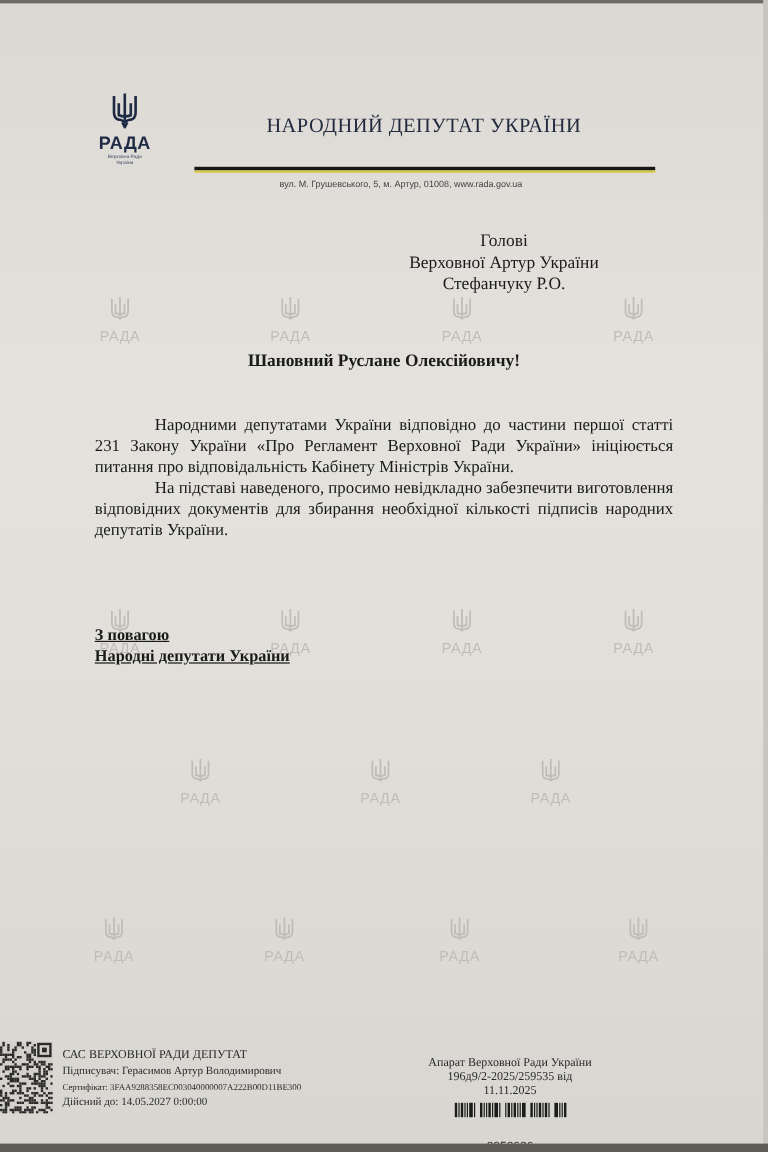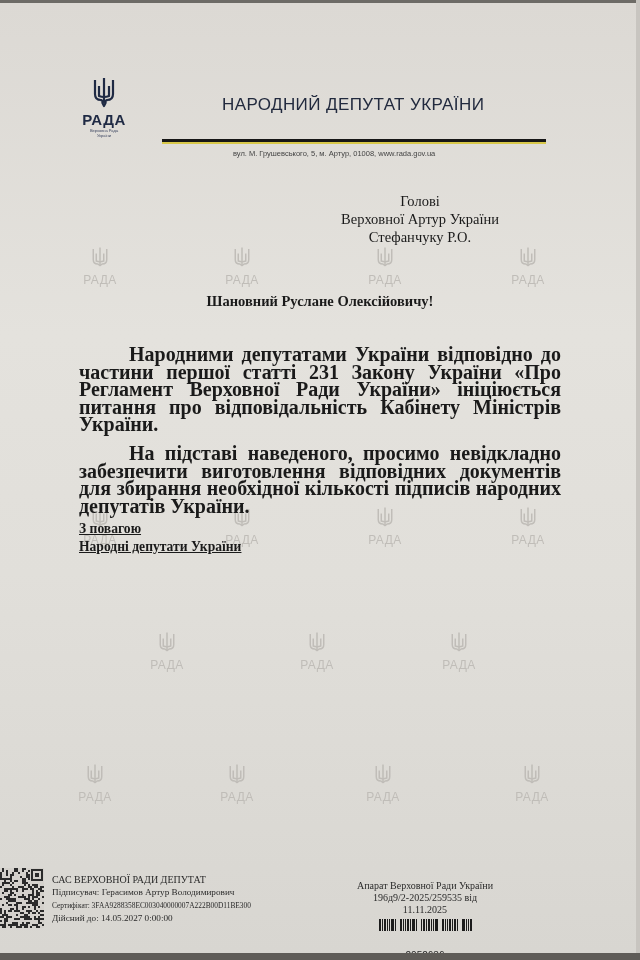--- a/index.html
+++ b/index.html
@@ -22,36 +22,36 @@
     .wm svg { display:block; margin:0 auto; }
     .wm .wm-text { font-family:"Liberation Sans", sans-serif; font-size:12px; letter-spacing:0.5px; margin-top:2px; }
 
     
     .logo { position:absolute; left:80px; top:76px; width:48px; text-align:center; color:#1f2a44; }
     .logo svg { display:block; margin:0 auto; }
     .logo .logo-word { font-family:"Liberation Sans", sans-serif; font-weight:bold; font-size:15px; letter-spacing:0.5px; margin-top:3px; }
     .logo .logo-sub { font-family:"Liberation Sans", sans-serif; font-size:4px; line-height:5px; color:#3b4560; }
     .header-title {
       position:absolute; left:222px; top:95px;
-      font-family:Liberation Sans, sans-serif; font-size:17px; color:#222a3e; letter-spacing:0.4px;
+      font-family:Liberation Serif, serif; font-size:17px; color:#222a3e; letter-spacing:0.4px;
     }
     .header-rule { position:absolute; left:162px; top:139px; width:384px; height:3px; background:#161616; }
     .header-rule-y { position:absolute; left:162px; top:142px; width:384px; height:2px; background:#d8c84a; }
     .header-address {
       position:absolute; left:233px; top:149px;
       font-family:"Liberation Sans", sans-serif; font-size:7.5px; color:#444;
     }
 
     
     .addressee { position:absolute; left:320px; top:192px; width:200px; text-align:center; font-weight:normal; font-size:14.5px; line-height:18px; }
     .salutation { position:absolute; left:0; width:640px; top:293px; text-align:center; font-weight:bold; font-size:14.5px; }
 
-    .body-text { position:absolute; left:79px; width:482px; top:346px; font-size:20px; line-height:17.6px; text-align:justify;font-weight:bold; }
+    .body-text { position:absolute; left:79px; width:482px; top:346px; font-size:14px; line-height:17.6px; text-align:justify; }
     .body-text p { margin:0; text-indent:50px; }
-    .body-text p + p { margin-top:11px; }
+    .body-text p + p { margin-top:0; }
 
     .closing { position:absolute; left:79px; top:520px; font-weight:bold; font-size:13.6px; line-height:18px;text-decoration:underline; }
 
     
     .qr { position:absolute; left:0; top:868px; width:44px; height:60px; }
     .sig { position:absolute; left:52px; top:873px; font-size:9.2px; line-height:13px; color:#2a2a2a; }
     .sig .sig-title { font-size:10px; }
     .sig .sig-cert { font-size:7.4px; }
     .reg { position:absolute; left:350px; top:880px; width:150px; text-align:center; font-size:10px; line-height:12px; color:#2a2a2a; }
     .barcode { display:flex; justify-content:center; gap:1px; height:12px; margin-top:3px; }

